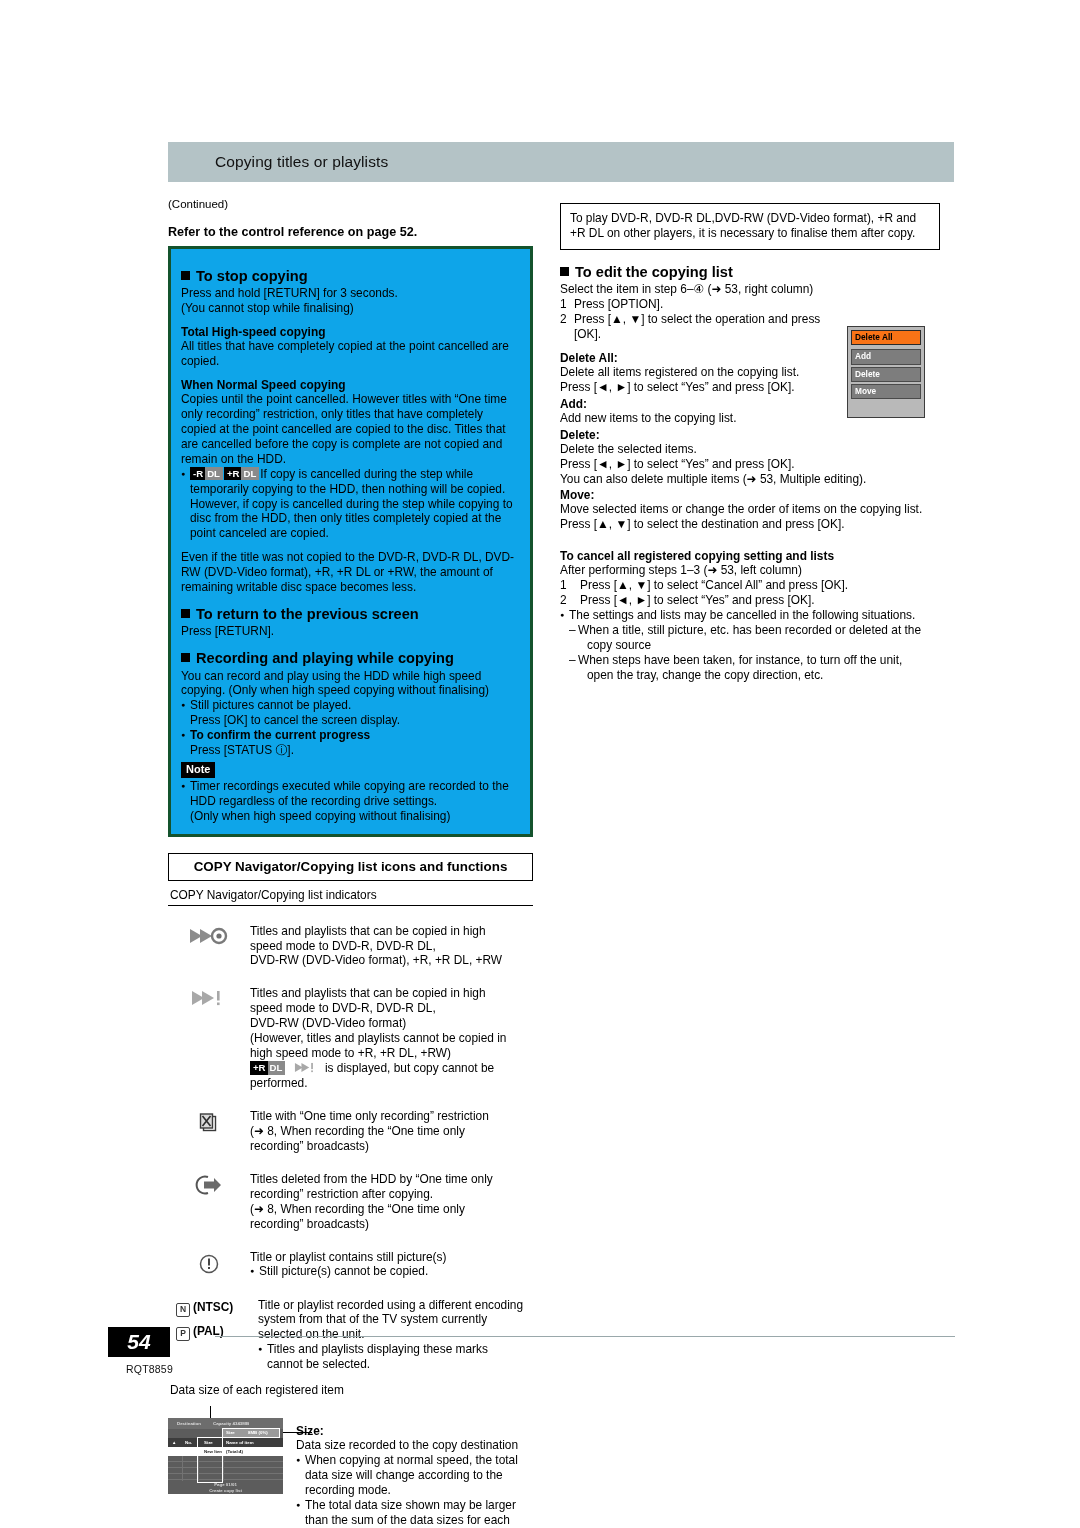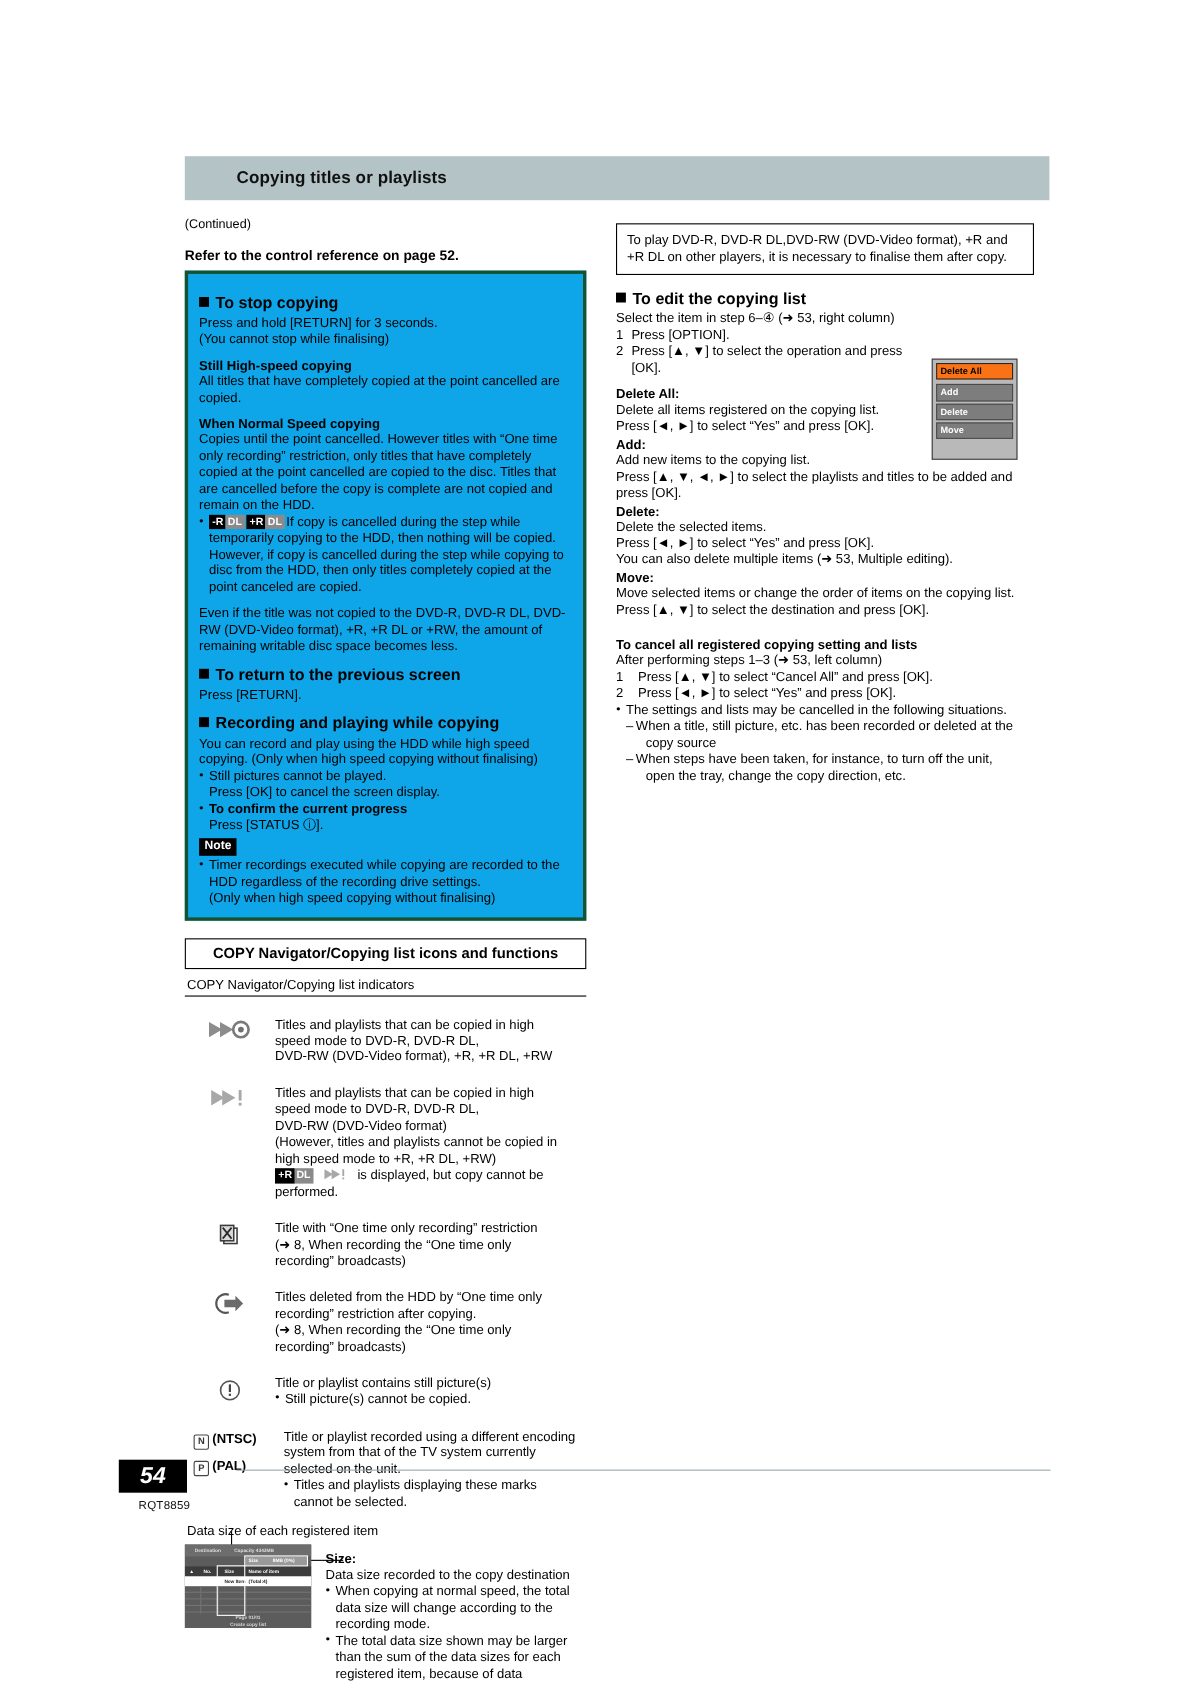--- a/index.html
+++ b/index.html
@@ -29,21 +29,21 @@
     top: 142px;
     width: 786px;
     height: 40px;
     background: #b4c3c6;
   }
   .header-title {
     position: absolute;
     left: 47px;
     top: 11px;
     font-size: 15.5px;
-    font-weight: bold;
+    font-weight: normal;
     letter-spacing: .1px;
     color: #111;
   }
 
   
   .col-left {
     position: absolute;
     left: 168px;
     top: 198px;
     width: 365px;
@@ -277,21 +277,21 @@
     position: absolute;
     left: 0;
     top: 0;
   }
   .dash .ind2 { padding-left: 9px; display: block; }
 
   
   .thumb-wrap {
     position: relative;
     width: 115px;
-    margin-top: 6px;
+    margin-top: 21px;
   }
   .thumb {
     position: relative;
     width: 115px;
     height: 76px;
     background: #5c5c5c;
     overflow: hidden;
   }
   .th-top {
     position: absolute; left: 0; top: 0;
@@ -446,21 +446,21 @@
     <div class="continued">(Continued)</div>
     <div class="lead-bold">Refer to the control reference on page 52.</div>
 
     <div class="panel">
       <h3 class="sq">
         <span class="sqmark"></span><span>To stop copying</span>
       </h3>
       <p class="t">Press and hold [RETURN] for 3 seconds.</p>
       <p class="t">(You cannot stop while finalising)</p>
 
-      <h4 class="sub">Still High-speed copying</h4>
+      <h4 class="sub">Total High-speed copying</h4>
       <p class="t">All titles that have completely copied at the point cancelled are copied.</p>
 
       <h4 class="sub">When Normal Speed copying</h4>
       <p class="t">Copies until the point cancelled. However titles with “One time only recording” restriction, only titles that have completely copied at the point cancelled are copied to the disc. Titles that are cancelled before the copy is complete are not copied and remain on the HDD.</p>
 
       <ul class="bl">
         <li><span class="badge"><span class="a">-R</span><span class="b">DL</span></span><span class="badge"><span class="a">+R</span><span class="b">DL</span></span><span>If copy is cancelled during the step while temporarily copying to the HDD, then nothing will be copied. However, if copy is cancelled during the step while copying to disc from the HDD, then only titles completely copied at the point canceled are copied.</span></li>
       </ul>
 
       <p class="t gap">Even if the title was not copied to the DVD-R, DVD-R DL, DVD-RW (DVD-Video format), +R, +R DL or +RW, the amount of remaining writable disc space becomes less.</p>
@@ -688,21 +688,20 @@
         <div class="opt-blank"></div>
       </div>
     </div>
 
     <h4 class="sub">Delete All:</h4>
     <p class="t">Delete all items registered on the copying list.</p>
     <p class="t">Press [◄, ►] to select “Yes” and press [OK].</p>
 
     <h4 class="sub" style="margin-top:2px">Add:</h4>
     <p class="t">Add new items to the copying list.</p>
-    <p class="t">Press [▲, ▼, ◄, ►] to select the playlists and titles to be added and press [OK].</p>
 
     <h4 class="sub" style="margin-top:2px">Delete:</h4>
     <p class="t">Delete the selected items.</p>
     <p class="t">Press [◄, ►] to select “Yes” and press [OK].</p>
     <p class="t">You can also delete multiple items (➜ 53, Multiple editing).</p>
 
     <h4 class="sub" style="margin-top:2px">Move:</h4>
     <p class="t">Move selected items or change the order of items on the copying list.</p>
     <p class="t">Press [▲, ▼] to select the destination and press [OK].</p>
 

